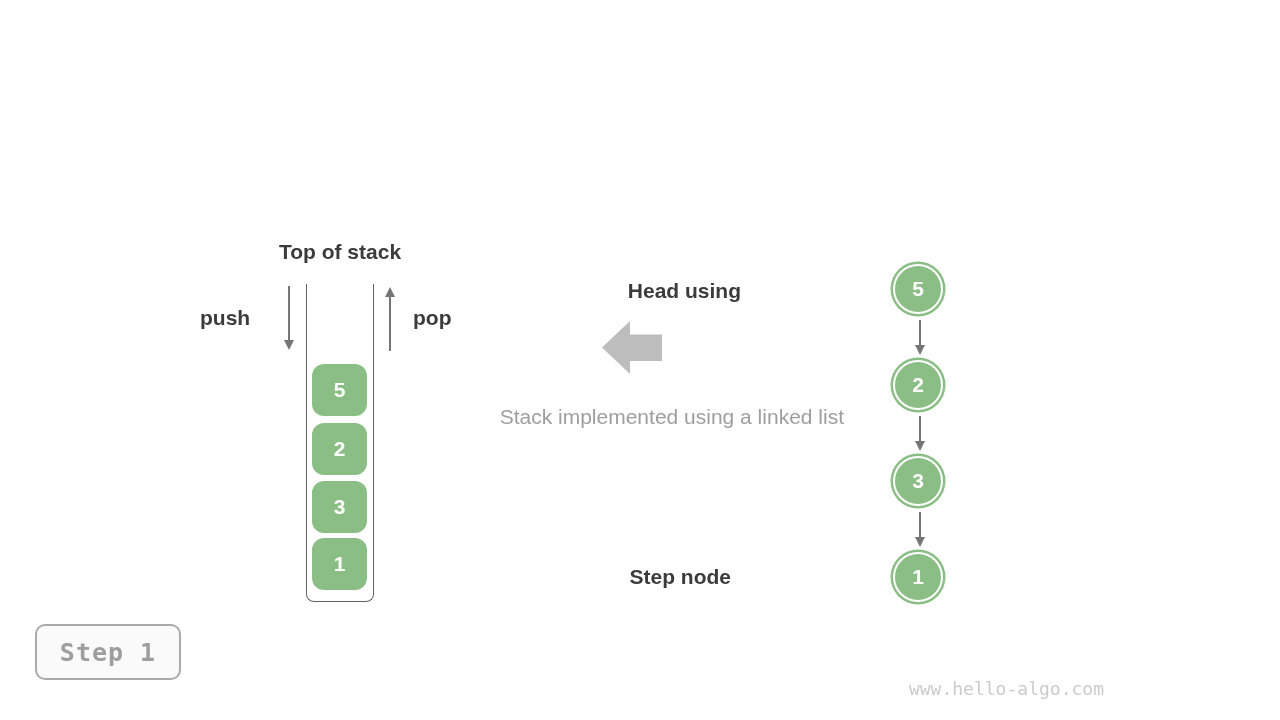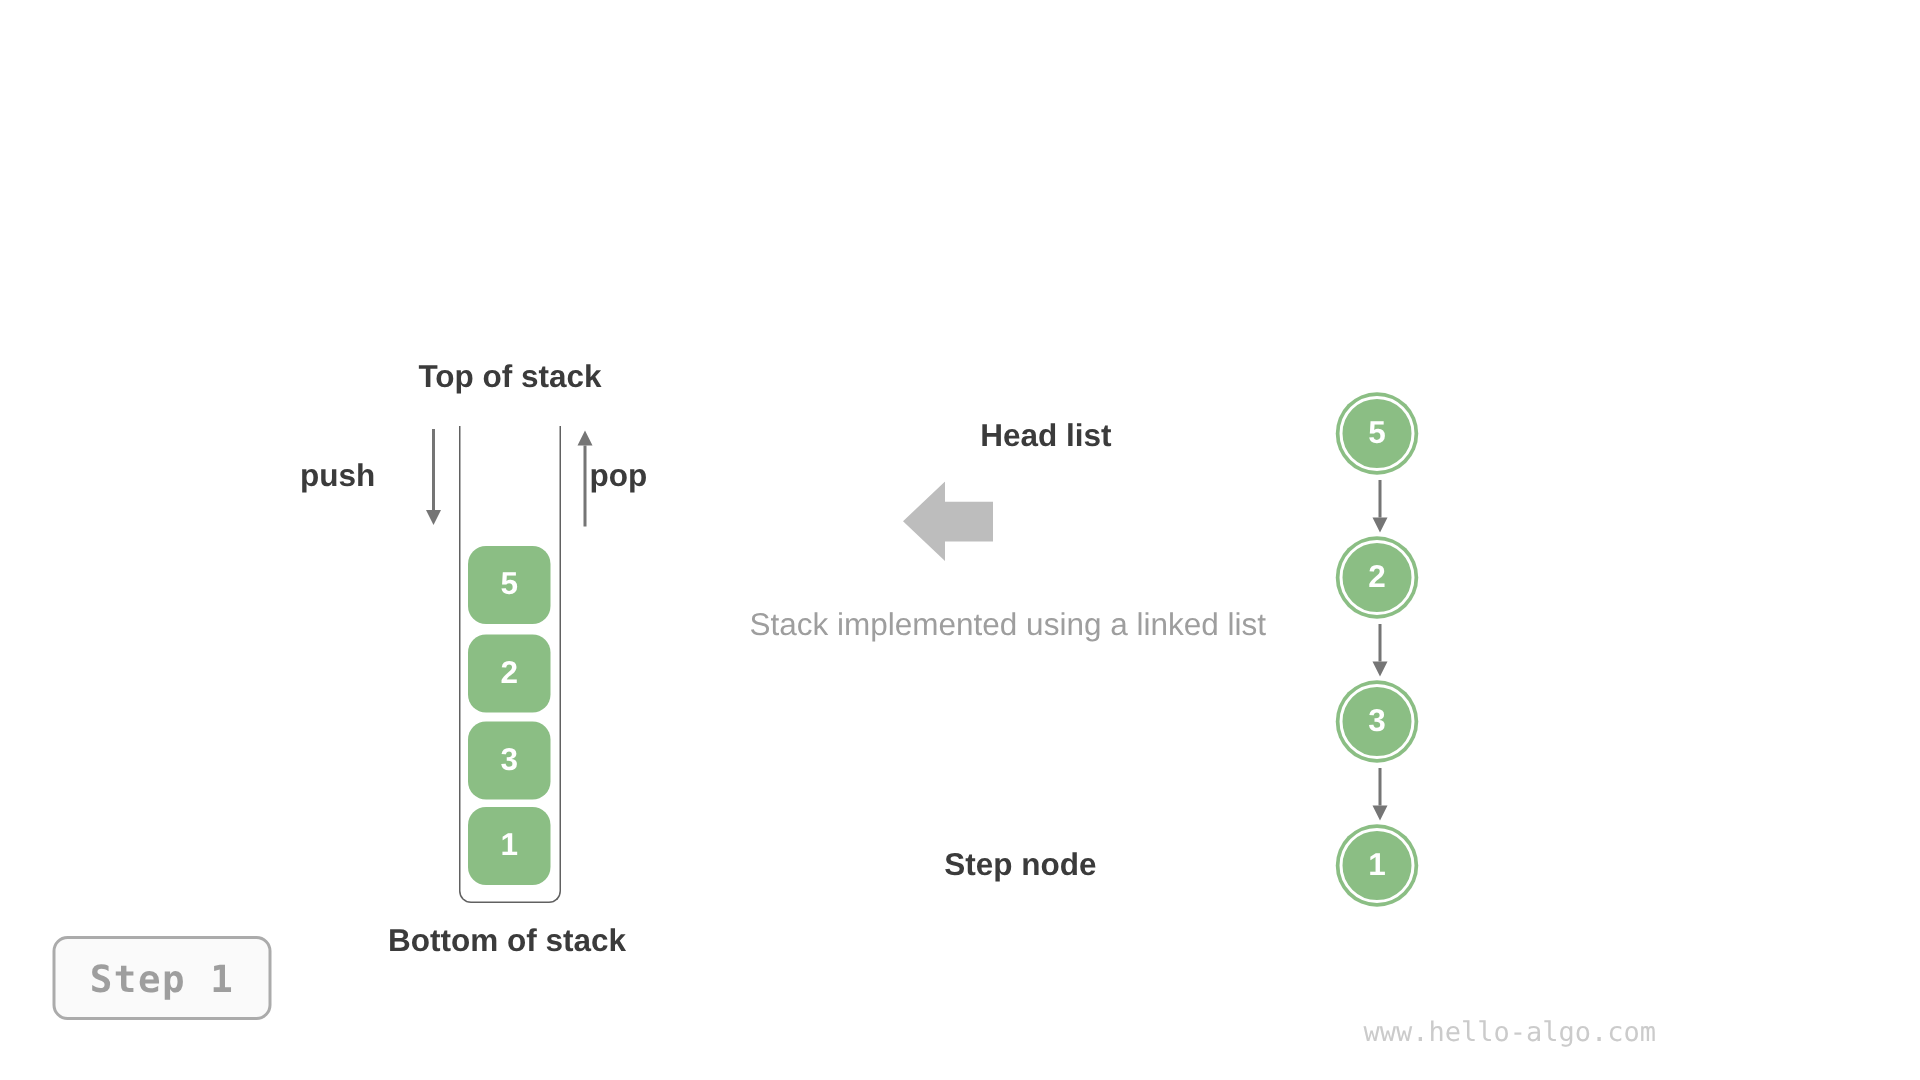--- a/index.html
+++ b/index.html
@@ -49,21 +49,21 @@
     border-top:10px solid var(--arrow-gray);
   }
   .v-arrow.up::before{
     content:"";position:absolute;top:-10px;left:50%;transform:translateX(-50%);
     border-left:5.5px solid transparent;border-right:5.5px solid transparent;
     border-bottom:10px solid var(--arrow-gray);
   }
   .push-arrow{left:288px;top:286px;height:54px;}
   .pop-arrow{left:389px;top:297px;height:54px;}
   .push-lbl{left:200px;top:306px;width:68px;}
-  .pop-lbl{left:393px;top:306px;}
+  .pop-lbl{left:413px;top:306px;}
 
   
   .block-arrow{position:absolute;left:602px;top:321px;}
   .caption{
     position:absolute;left:444px;top:405px;width:400px;text-align:right;
     font-size:21px;color:var(--text-gray);font-weight:400;white-space:nowrap;
   }
 
   
   .head-lbl{right:403px;top:279px;}
@@ -111,28 +111,27 @@
   <div class="stack-box b1">2</div>
   <div class="stack-box b2">3</div>
   <div class="stack-box b3">1</div>
 
   <div class="v-arrow down push-arrow"></div>
   <div class="lbl push-lbl">push</div>
 
   <div class="v-arrow up pop-arrow"></div>
   <div class="lbl pop-lbl">pop</div>
 
-  <div class="lbl center stack-bottom-lbl">Bottom of stack</div>
 
   <svg class="block-arrow" width="60" height="53" viewBox="0 0 60 53">
     <polygon points="0,26.5 28,0 28,13.5 60,13.5 60,40 28,40 28,53" fill="#BDBDBD"></polygon>
   </svg>
   <div class="caption">Stack implemented using a linked list</div>
 
-  <div class="lbl head-lbl">Head list</div>
+  <div class="lbl head-lbl">Head using</div>
   <div class="lbl tail-lbl">Step node</div>
 
   <div class="node n0">5</div>
   <div class="v-arrow down link-arrow l0"></div>
   <div class="node n1">2</div>
   <div class="v-arrow down link-arrow l1"></div>
   <div class="node n2">3</div>
   <div class="v-arrow down link-arrow l2"></div>
   <div class="node n3">1</div>
 

